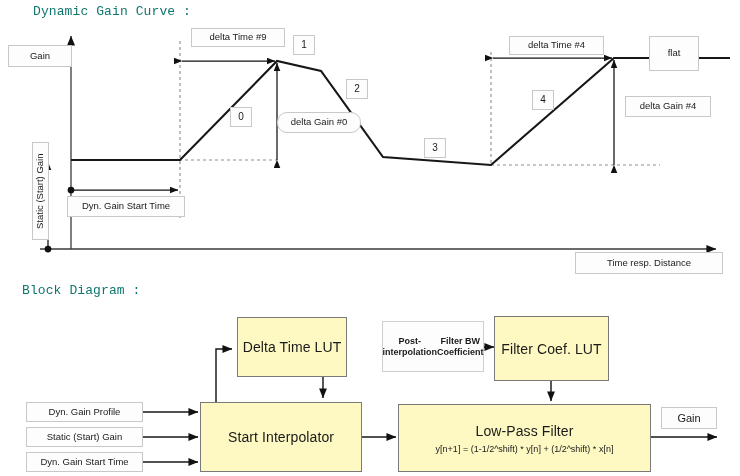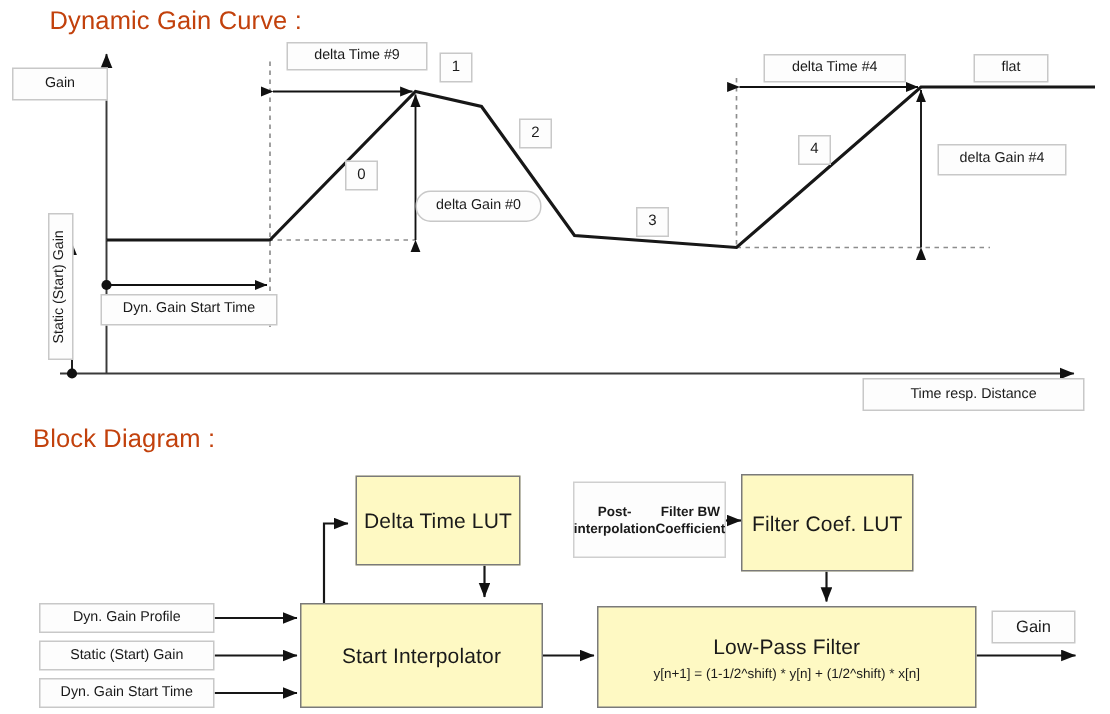--- a/index.html
+++ b/index.html
@@ -8,23 +8,23 @@
     width:740px;height:476px;position:relative;overflow:hidden;
     font-family:"Liberation Sans", sans-serif;
     color:#1a1a1a;
     -webkit-font-smoothing:antialiased;
   }
   .stage{position:absolute;left:0;top:0;width:740px;height:476px;}
 
   
   .heading{
     position:absolute;
-    font-family:Liberation Sans, sans-serif;
-    font-size:17px;
-    color:#c2410c;
+    font-family:Liberation Mono, monospace;
+    font-size:13px;
+    color:#0f766e;
     white-space:nowrap;
     letter-spacing:0.1px;
   }
 
   
   .lbl{
     position:absolute;
     box-sizing:border-box;
     background:#fdfdfd;
     border:1px solid #c8c8c8;
@@ -137,27 +137,27 @@
   <div class="lbl" style="left:8px;top:45px;width:64px;height:22px;">Gain</div>
 
   <div class="lbl" style="left:575px;top:252px;width:148px;height:22px;">Time resp. Distance</div>
 
   <div class="lbl vert" style="left:32px;top:142px;width:17px;height:98px;">Static (Start) Gain</div>
 
   <div class="lbl" style="left:67px;top:196px;width:118px;height:21px;">Dyn. Gain Start Time</div>
 
   <div class="lbl" style="left:191px;top:28px;width:94px;height:19px;">delta Time #9</div>
 
-  <div class="lbl" style="left:277px;top:127px;width:84px;height:21px;border-radius:10px;">delta Gain #0</div>
+  <div class="lbl" style="left:277px;top:112px;width:84px;height:21px;border-radius:10px;">delta Gain #0</div>
 
   <div class="lbl" style="left:509px;top:36px;width:95px;height:19px;">delta Time #4</div>
 
   <div class="lbl" style="left:625px;top:96px;width:86px;height:21px;">delta Gain #4</div>
 
-  <div class="lbl" style="left:649px;top:36px;width:50px;height:19px;">flat</div>
+  <div class="lbl" style="left:649px;top:36px;width:50px;height:35px;">flat</div>
 
   <div class="lbl num" style="left:230px;top:107px;width:22px;height:20px;">0</div>
   <div class="lbl num" style="left:293px;top:35px;width:22px;height:20px;">1</div>
   <div class="lbl num" style="left:346px;top:79px;width:22px;height:20px;">2</div>
   <div class="lbl num" style="left:424px;top:138px;width:22px;height:20px;">3</div>
   <div class="lbl num" style="left:532px;top:90px;width:22px;height:20px;">4</div>
 
   <div class="lbl" style="left:26px;top:402px;width:117px;height:20px;">Dyn. Gain Profile</div>
   <div class="lbl" style="left:26px;top:427px;width:117px;height:20px;">Static (Start) Gain</div>
   <div class="lbl" style="left:26px;top:452px;width:117px;height:20px;">Dyn. Gain Start Time</div>

